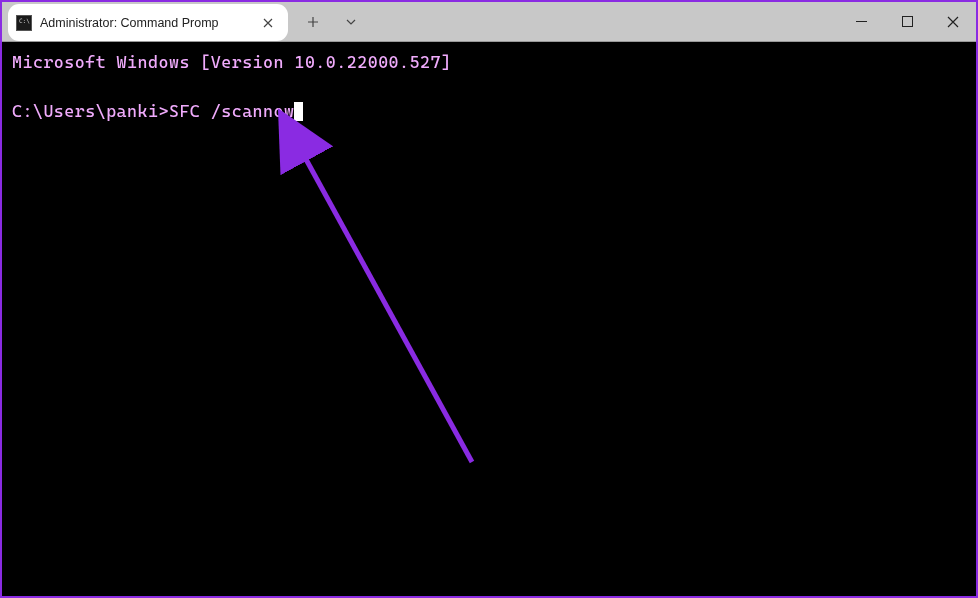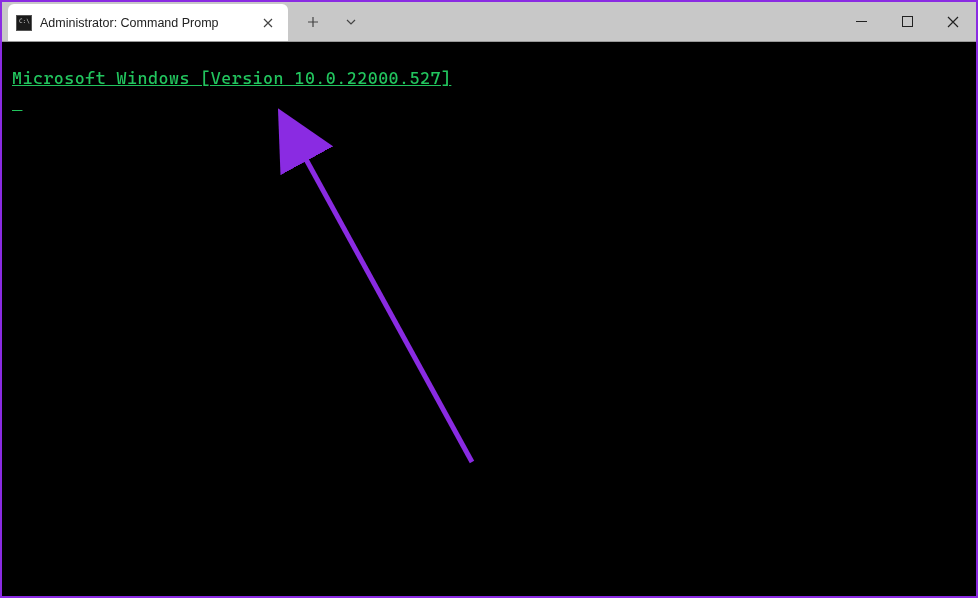--- a/index.html
+++ b/index.html
@@ -23,20 +23,21 @@
       background: #fff;
       display: flex;
       align-items: center;
       padding: 0 10px 0 8px;
       gap: 8px;
       border-top-left-radius: 6px;
       border-top-right-radius: 6px;
       margin: 2px 0 0 6px;
       min-width: 280px;
       max-width: 290px;
+      border-radius: 11px;
     }
     .tab-icon {
       width: 16px;
       height: 16px;
       background: #1a1a1a;
       border: 1px solid #555;
       display: flex;
       align-items: flex-start;
       justify-content: flex-start;
       font-size: 6px;
@@ -85,29 +86,28 @@
     .win-btn {
       width: 46px;
       height: 40px;
       display: flex;
       align-items: center;
       justify-content: center;
       cursor: pointer;
     }
     .terminal {
       background: #000;
-      color: #22c55e;
+      color: #f0abfc;
       font-family: 'Cascadia Mono', 'Consolas', 'Courier New', monospace;
       font-size: 17px;
       line-height: 1.45;
-      padding: 24px 10px;
+      padding: 8px 10px;
       letter-spacing: 0.5px;
       position: relative;
       height: calc(598px - 44px);
-      text-decoration: underline;
     }
     .term-line {
       white-space: pre;
     }
     .prompt-line {
       white-space: pre;
       display: inline;
     }
     .cmd-input {
       display: inline;
@@ -169,20 +169,23 @@
       <svg width="12" height="12" viewBox="0 0 12 12">
           <path d="M1 1 L11 11 M11 1 L1 11" stroke="#222" stroke-width="1.2" fill="none"></path>
         </svg>
     </div>
   </div>
 </div>
 
 <div class="terminal">
   <div class="term-line">Microsoft Windows [Version 10.0.22000.527]</div>
   <div class="term-line"> </div>
+  <div>
+    <span class="prompt-line">C:\Users\panki&gt;</span><span class="cmd-input">SFC /scannow</span><span class="cursor-block"></span>
+  </div>
 
   <svg class="annotation-arrow" width="978" height="560" viewBox="0 0 978 560">
     <defs>
       <marker id="arrowhead" markerWidth="12" markerHeight="12" refX="2" refY="6" orient="auto">
         <path d="M0,0 L0,12 L12,6 z" fill="#8a2be2"></path>
       </marker>
     </defs>
     <line x1="470" y1="420" x2="300" y2="110" stroke="#8a2be2" stroke-width="5" marker-end="url(#arrowhead)"></line>
   </svg>
 </div>

